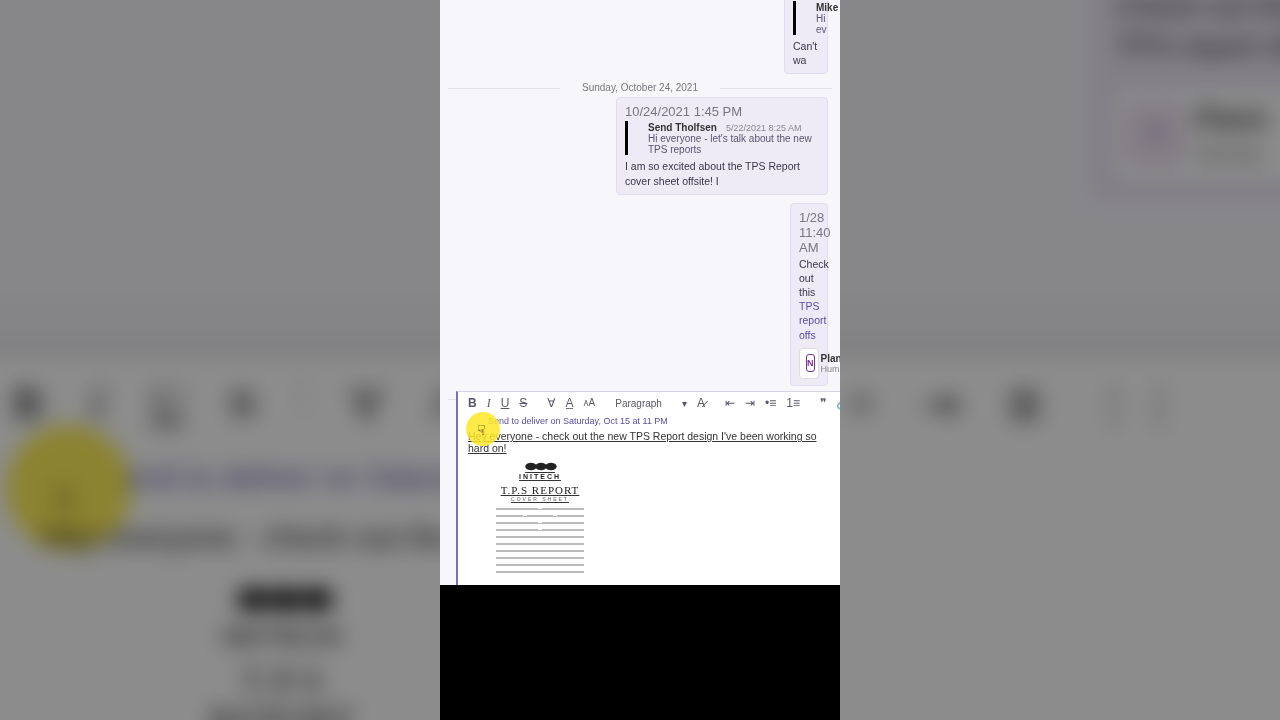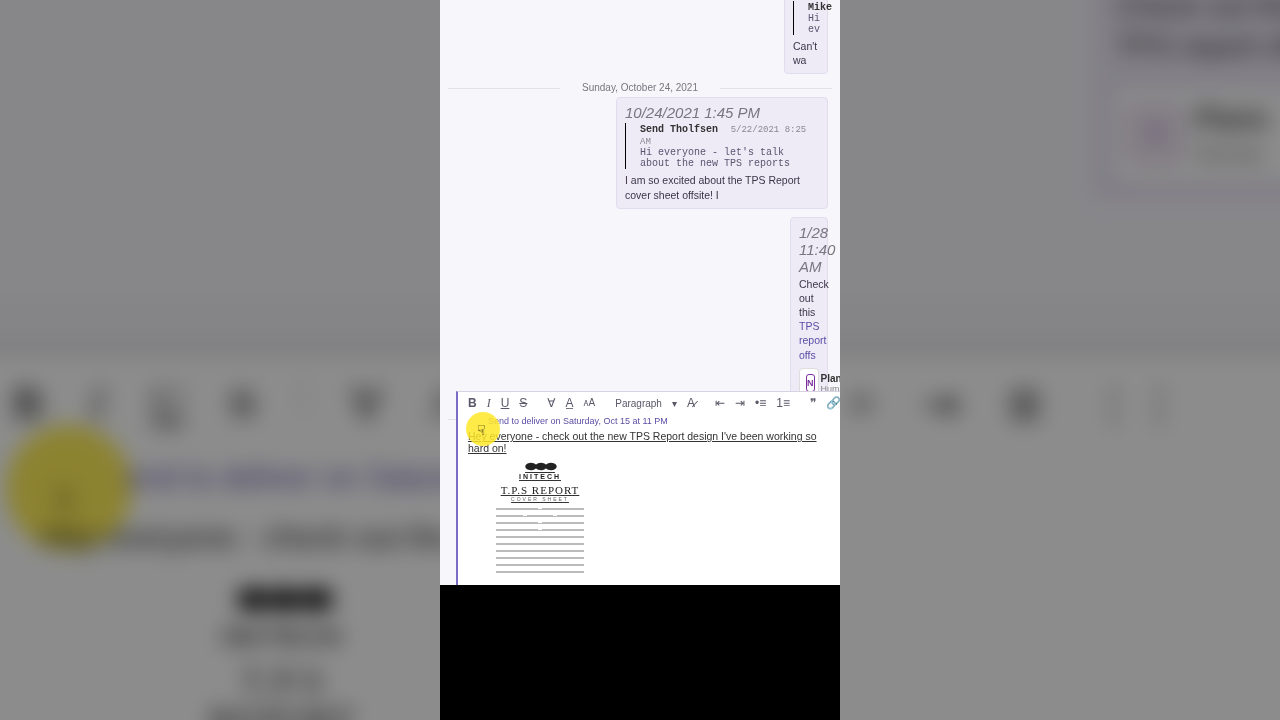--- a/index.html
+++ b/index.html
@@ -162,26 +162,25 @@
   .msg-group { padding: 0 12px 0 12px; }
   .msg {
     background: #eeeaf6;
     border: 1px solid #e2ddee;
     border-radius: 4px;
     padding: 6px 8px;
     margin-bottom: 8px;
   }
   .msg.right { margin-left: 120px; }
   .msg.left  { margin-left: 160px; margin-right: 0; }
-  .msg .ts { color: #7a7680; font-size: 15px; margin-bottom: 2px; font-style: italic; }
+  .msg .ts { color: #7a7680; font-size: 13px; margin-bottom: 2px; }
   .msg .qline {
-    border-left: 1px solid #000000;
-    padding-left: 14px;
+    border-left: 3px solid #000000;
+    padding-left: 20px;
     margin-bottom: 4px;
-    font-family: Liberation Mono, monospace;
   }
   .msg .qline .who { font-weight: 600; font-size: 10px; }
   .msg .qline .when { color: #8b8794; font-size: 9px; margin-left: 6px; }
   .msg .qline .qtxt { color: #5c5570; font-size: 10px; }
   .msg .body { font-size: 10.5px; color: #3b3648; line-height: 1.35; }
 
   .attach {
     background: #fff;
     border: 1px solid #ddd;
     border-radius: 4px;
@@ -220,21 +219,21 @@
   .fmt-toolbar .sep, .action-toolbar .sep {
     width: 1px; height: 14px; background: #d4d0de;
   }
   .fmt-toolbar .btn, .action-toolbar .btn {
     width: 14px; text-align: center; cursor: pointer;
     font-family: Arial, sans-serif;
     line-height: 1;
   }
   .fmt-toolbar .para {
     font-size: 10px; cursor: pointer;
-    display: inline-flex; align-items: flex-start; gap: 10px;
+    display: inline-flex; align-items: flex-start; gap: 20px;
   }
   .highlight-dot {
     position: absolute;
     left: 8px; top: 20px;
     width: 34px; height: 34px;
     border-radius: 17px;
     background: rgba(255, 232, 40, 0.85);
     pointer-events: none;
     z-index: 5;
   }

